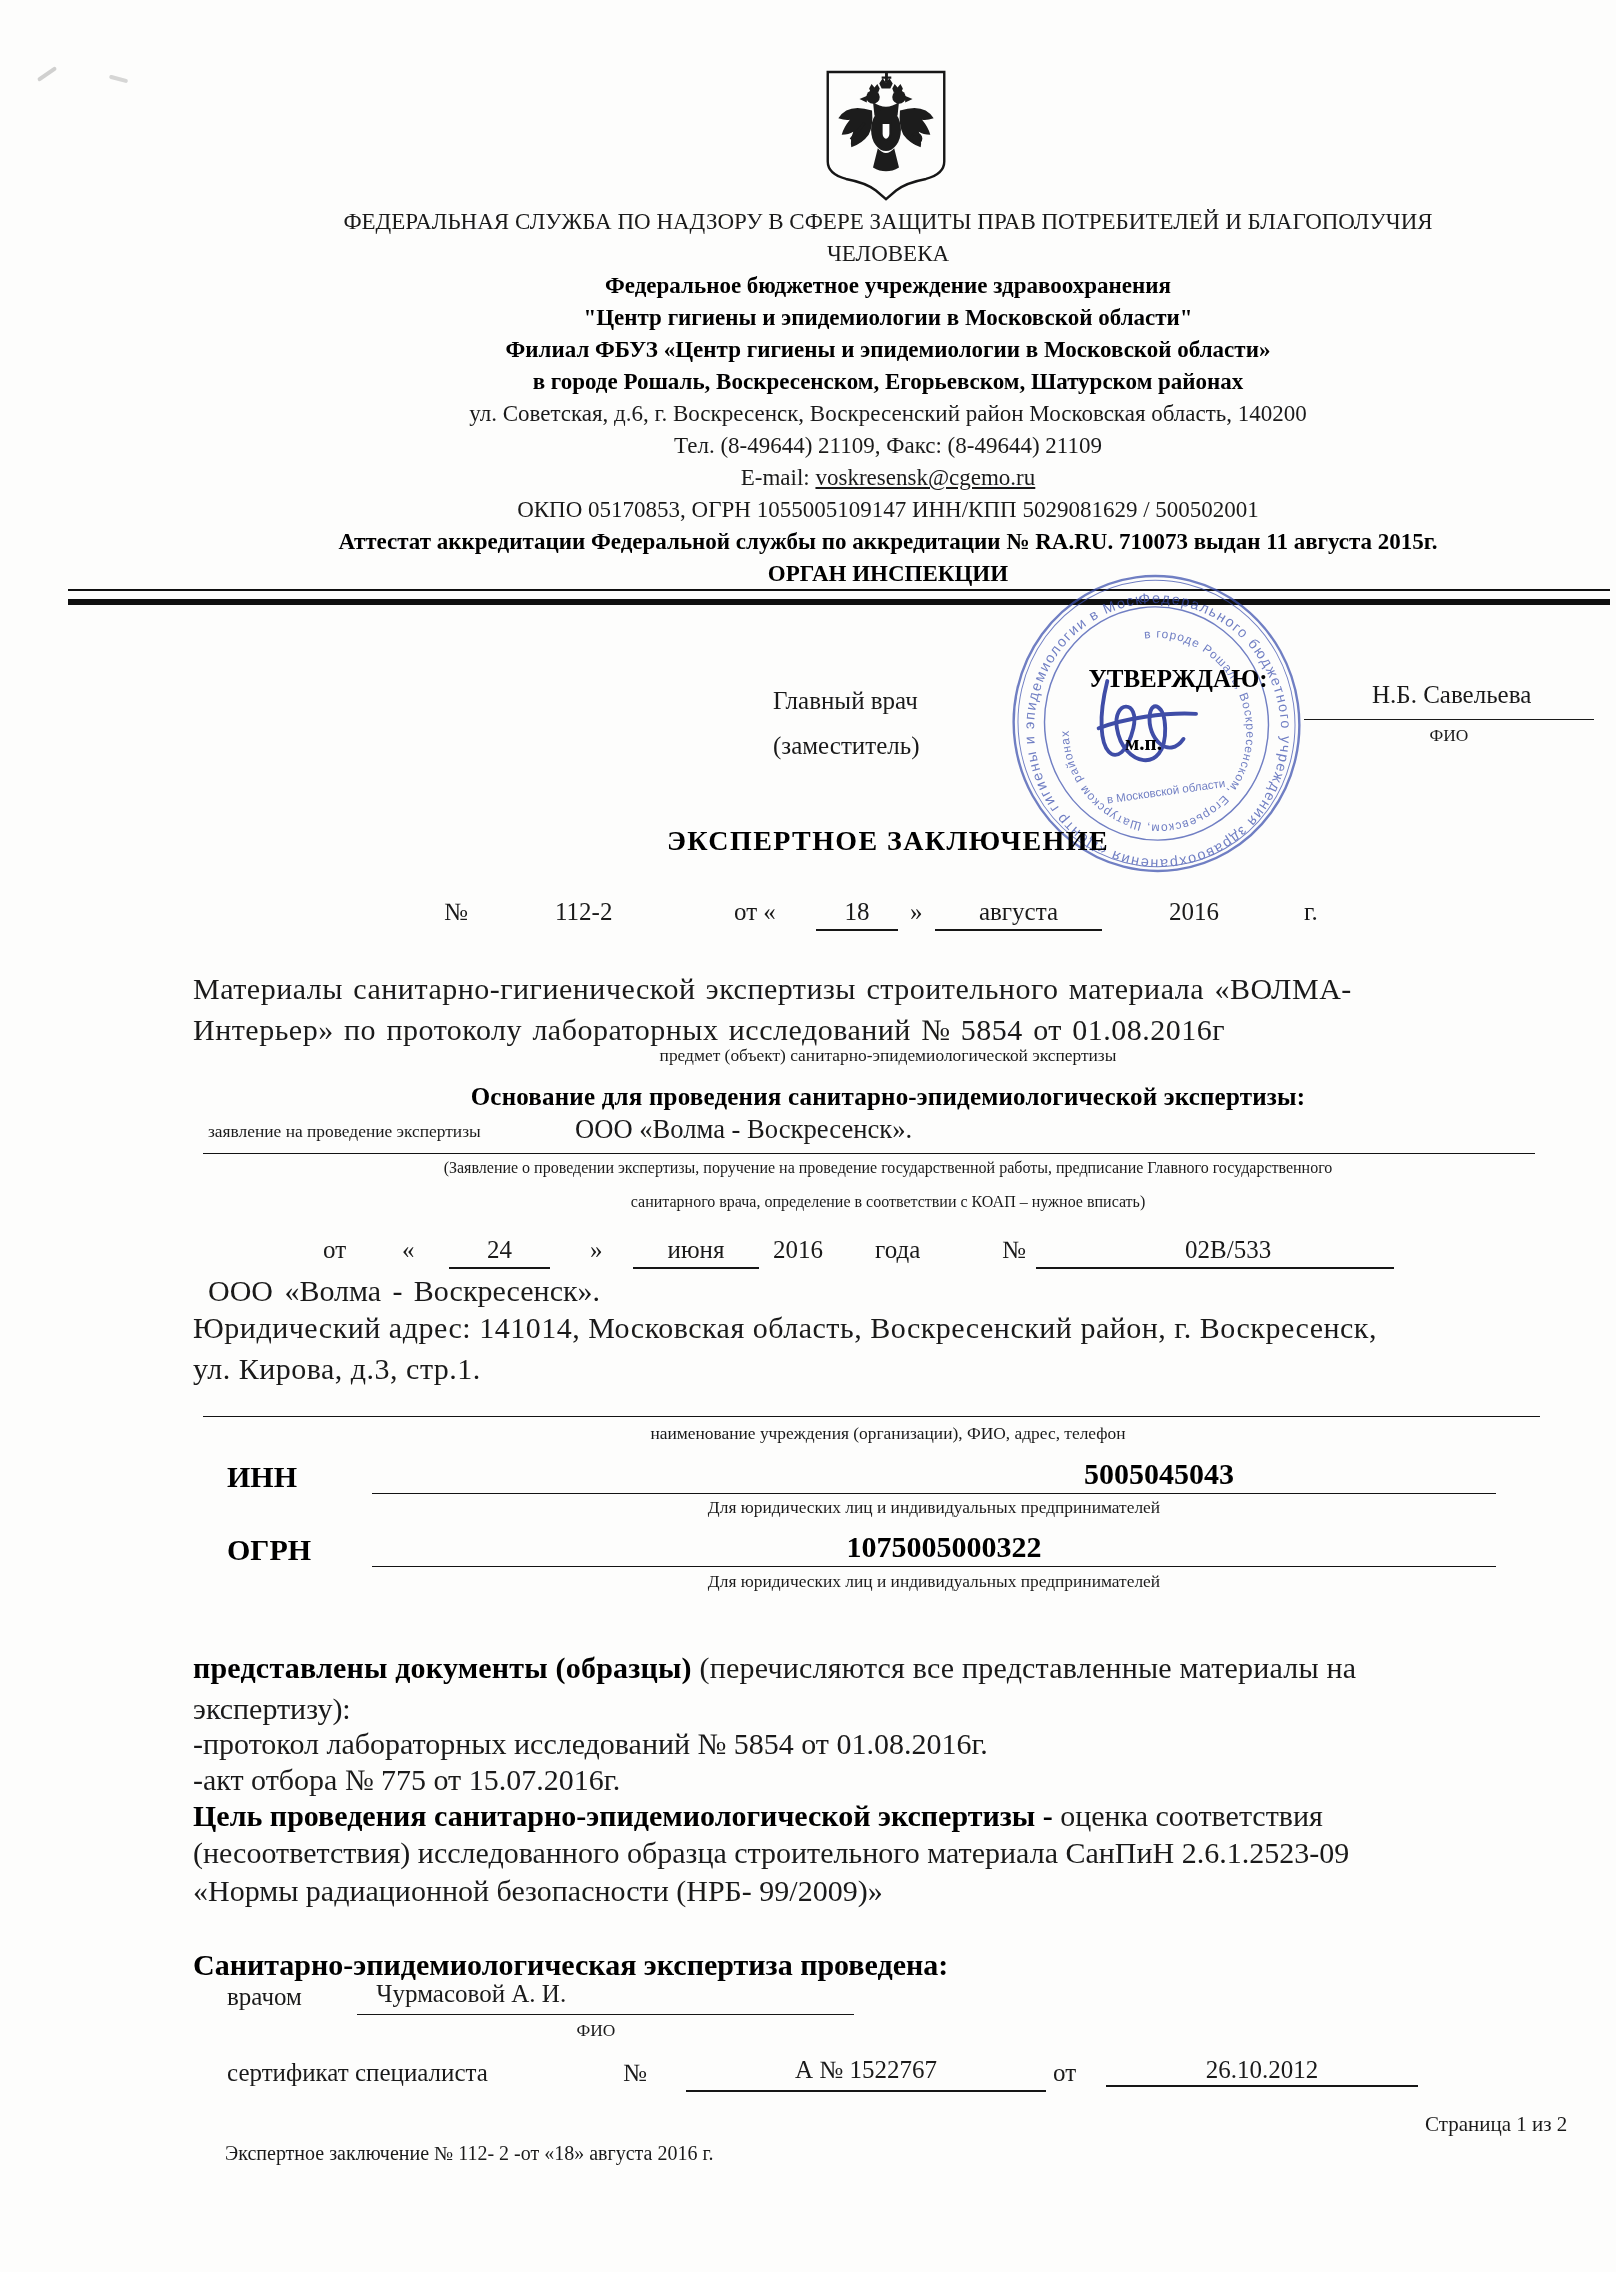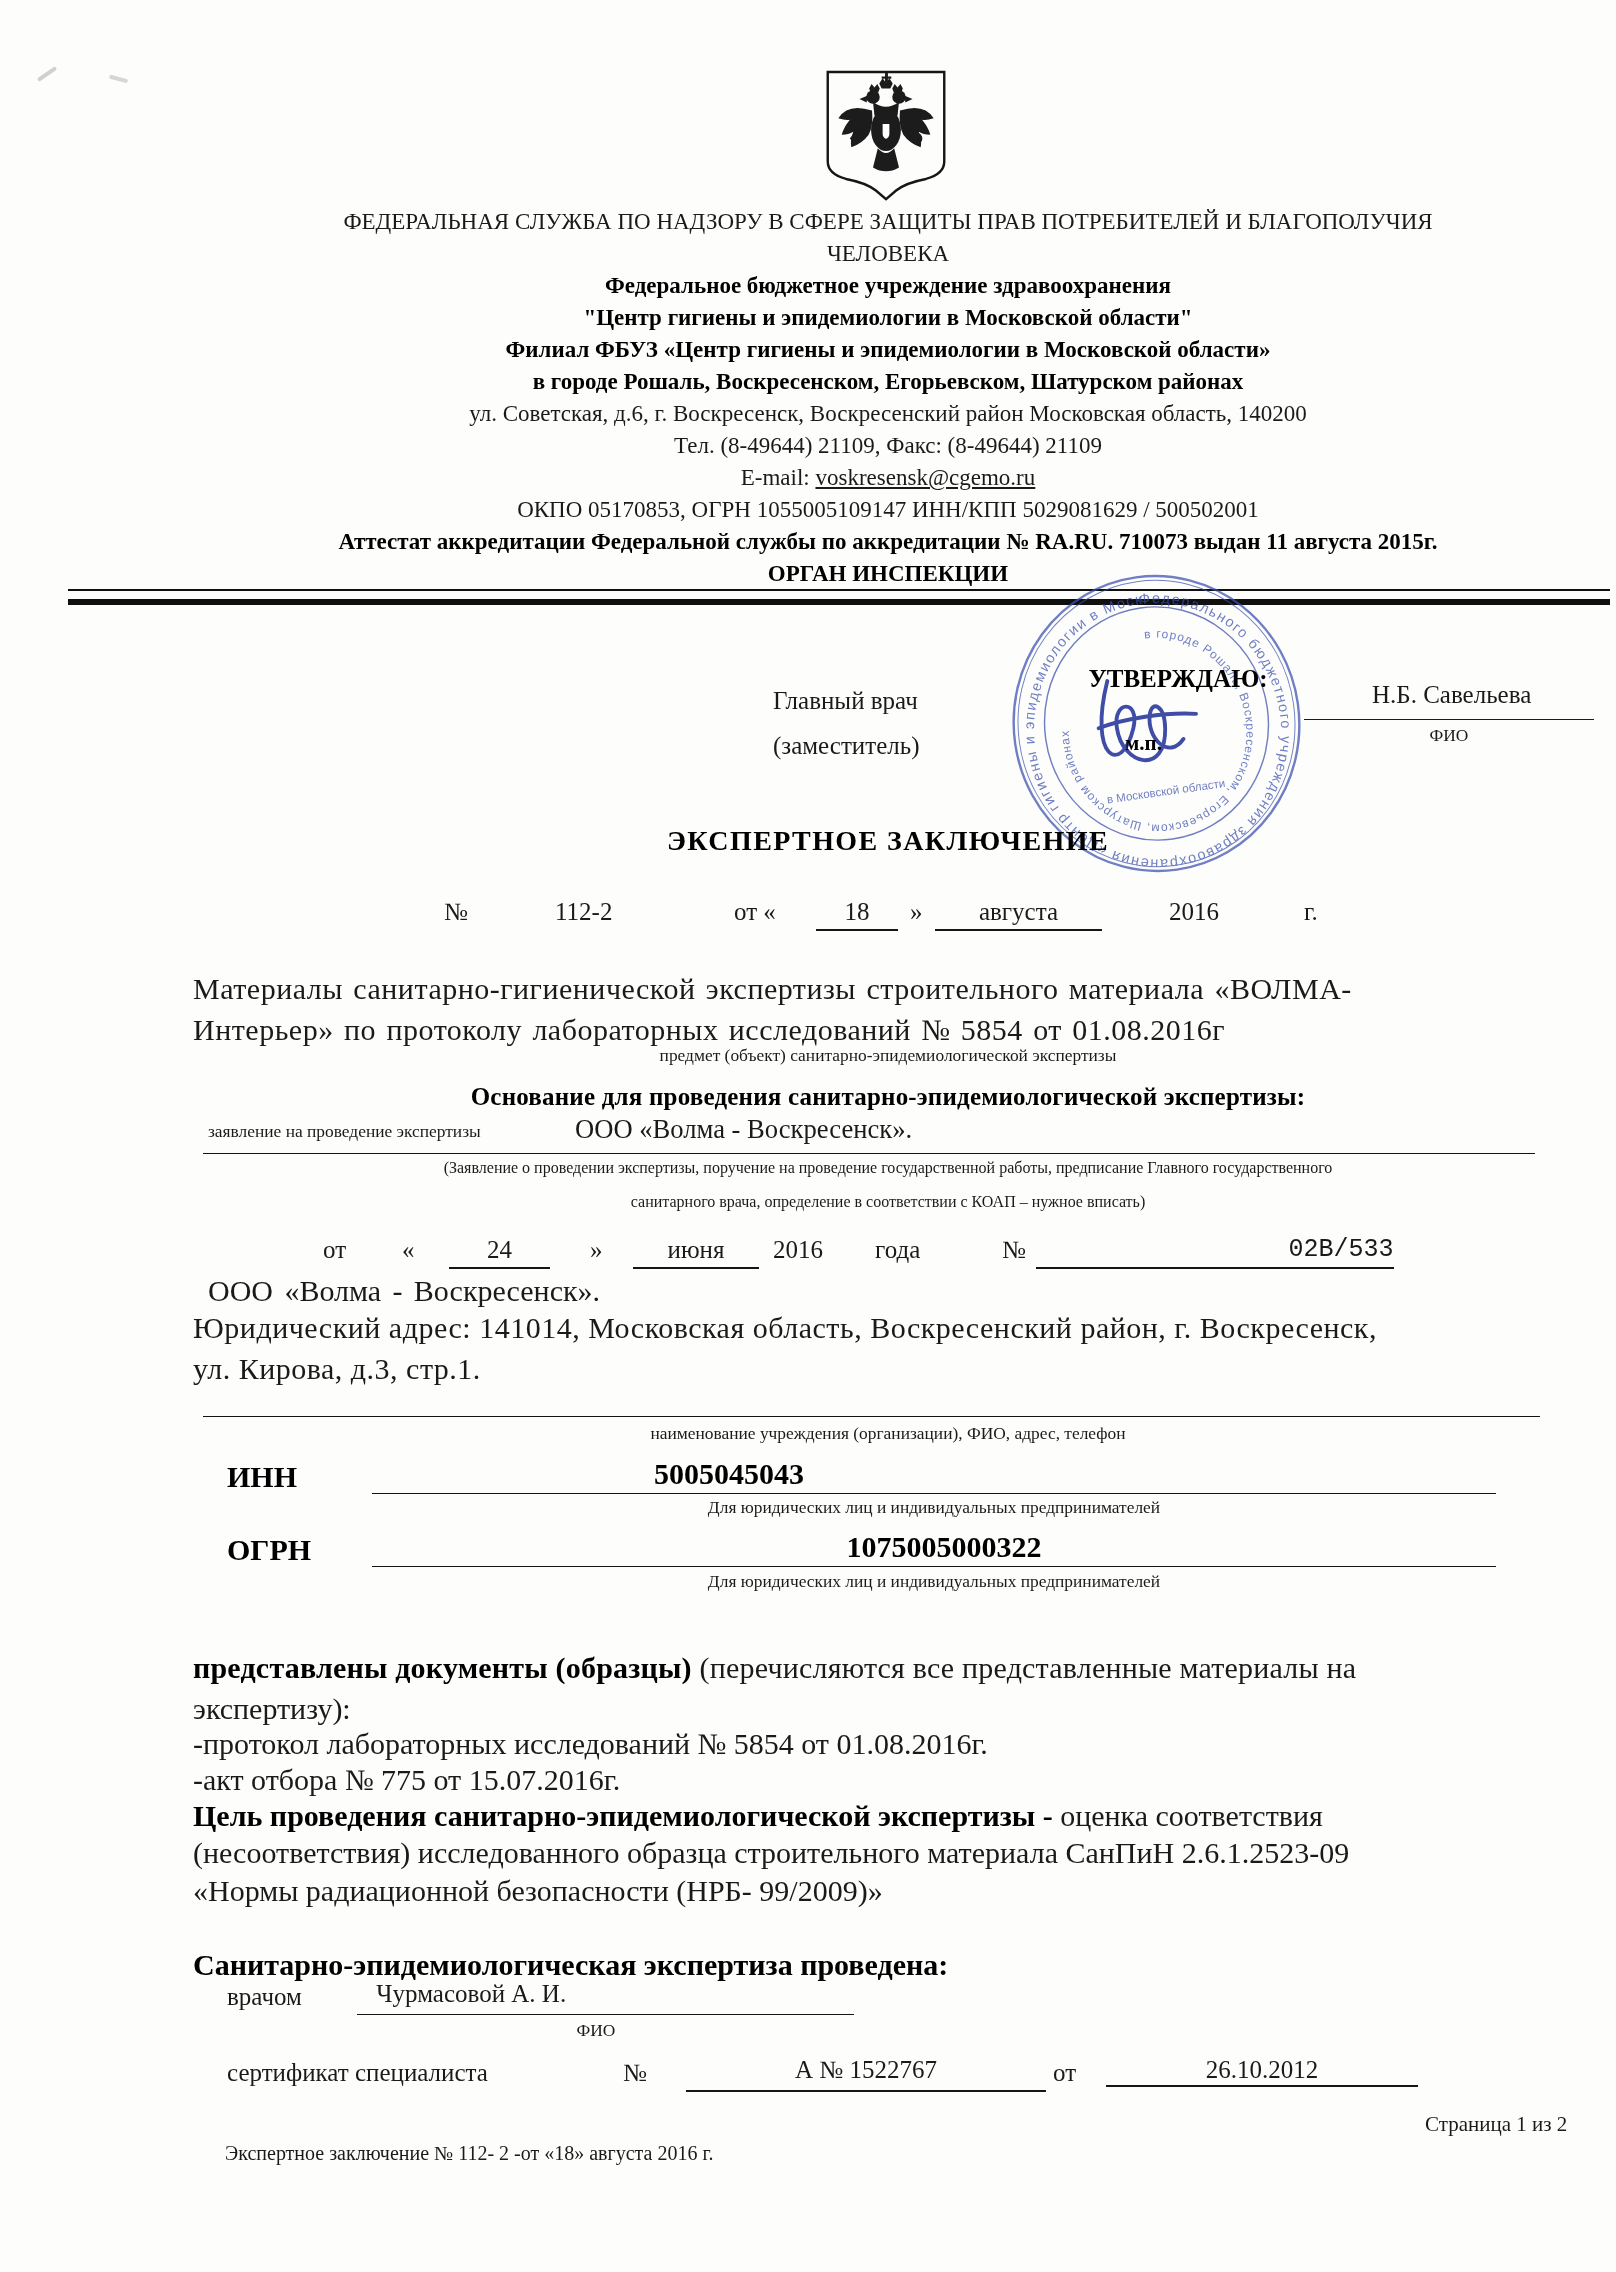--- a/index.html
+++ b/index.html
@@ -51,28 +51,28 @@
   #basis-small{left:208px;top:1121px;}
   #basis-val{left:575px;top:1114px;}
   #rule2{top:1153px;left:203px;right:82px;}
   #note1{top:1159px;}
   #note2{top:1193px;}
   #dateline{top:1235px;left:0;right:0;height:43px;}
   #dateline span{position:absolute;}
   #d-from{left:323px;} #d-oq{left:402px;} #d-day{left:449px;width:101px;}
   #d-cq{left:590px;} #d-month{left:633px;width:126px;}
   #d-year{left:773px;} #d-goda{left:875px;} #d-no{left:1002px;}
-  #d-num{left:1036px;width:331px;text-align:right;padding-left:26.6px;font-family:Liberation Mono, monospace;}
+  #d-num{left:1036px;width:331px;text-align:center;padding-left:26.6px;}
   #appl-name{left:208px;top:1273px;word-spacing:3.9px;}
   #addr1{left:193px;top:1310px;letter-spacing:0.5px;}
   #addr2{left:193px;top:1351px;letter-spacing:0.5px;}
   #rule3{top:1416px;left:203px;right:77px;}
   #org-cap{top:1423px;}
   #inn-label{left:227px;top:1459px;}
-  #inn-val{left:654px;top:1456px;width:580px;text-align:left;}
+  #inn-val{left:654px;top:1456px;width:580px;text-align:right;}
   #inn-rule{top:1493px;left:372px;right:121px;}
   #inn-cap{top:1497px;left:372px;right:121px;text-align:center;}
   #ogrn-label{left:227px;top:1532px;}
   #ogrn-val{left:654px;top:1529px;width:580px;text-align:center;}
   #ogrn-rule{top:1566px;left:372px;right:121px;}
   #ogrn-cap{top:1571px;left:372px;right:121px;text-align:center;}
   #docs1{left:193px;top:1650px;letter-spacing:0.2px;}
   #docs2{left:193px;top:1691px;}
   #item1{left:193px;top:1726px;}
   #item2{left:193px;top:1762px;}

